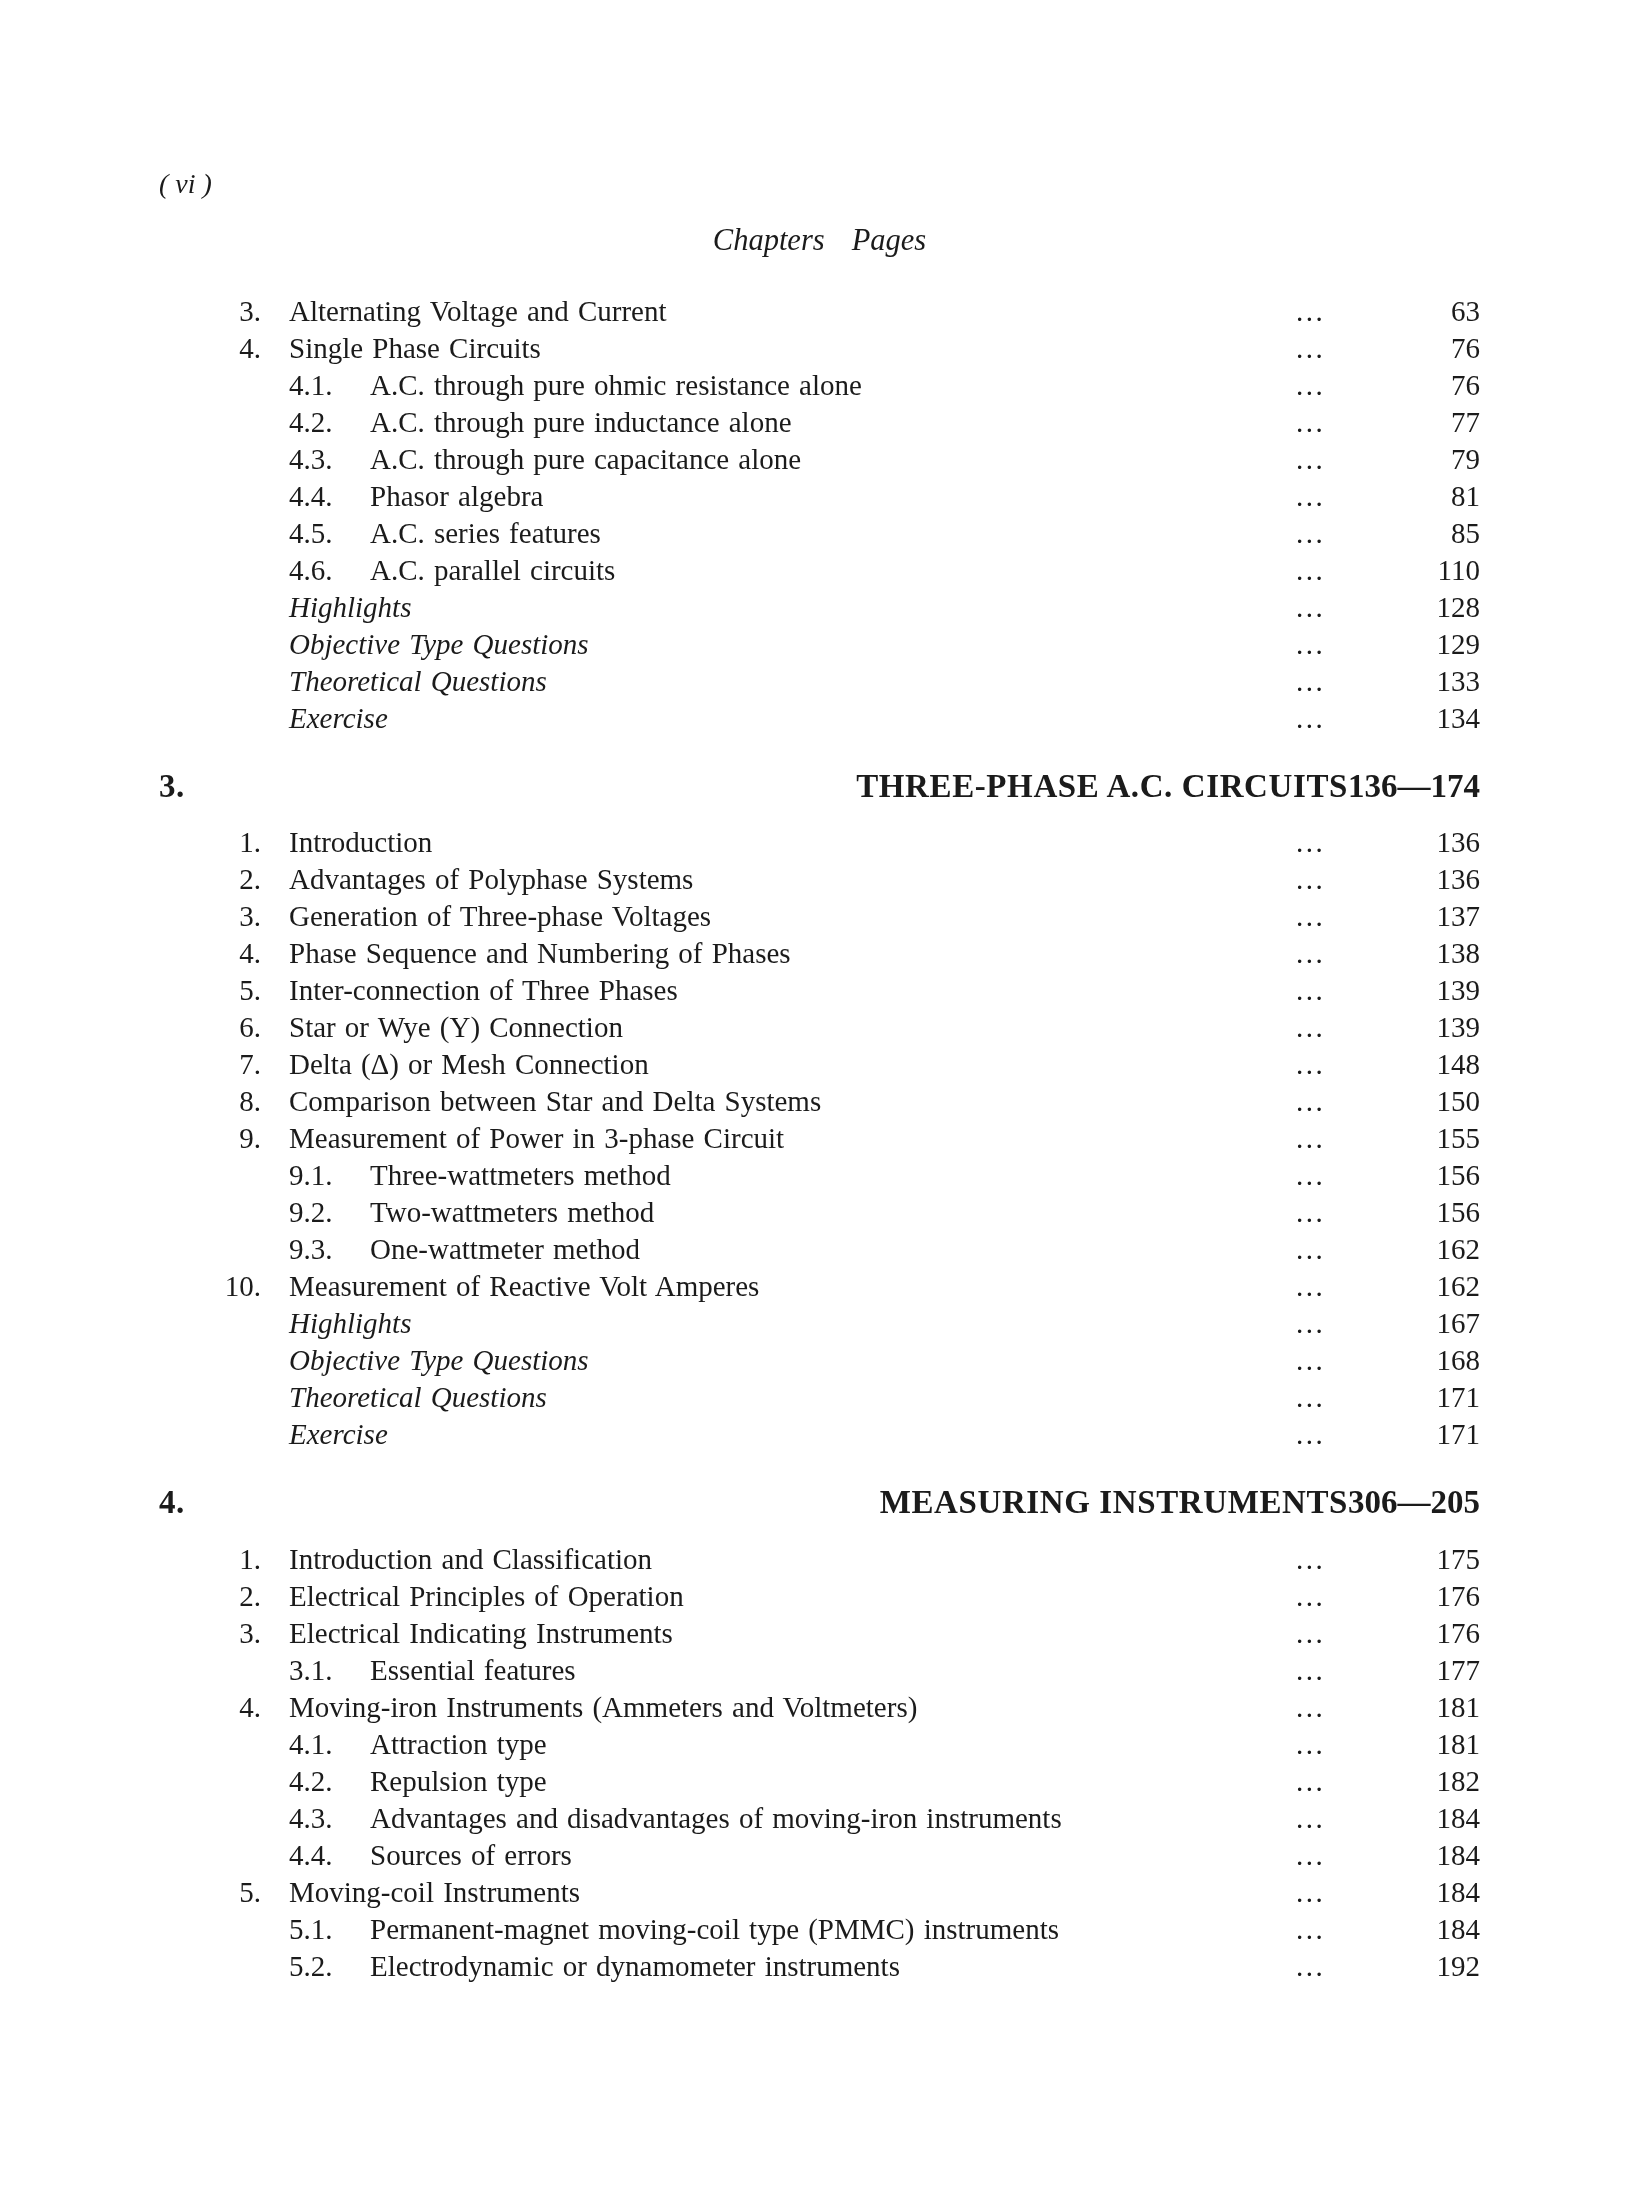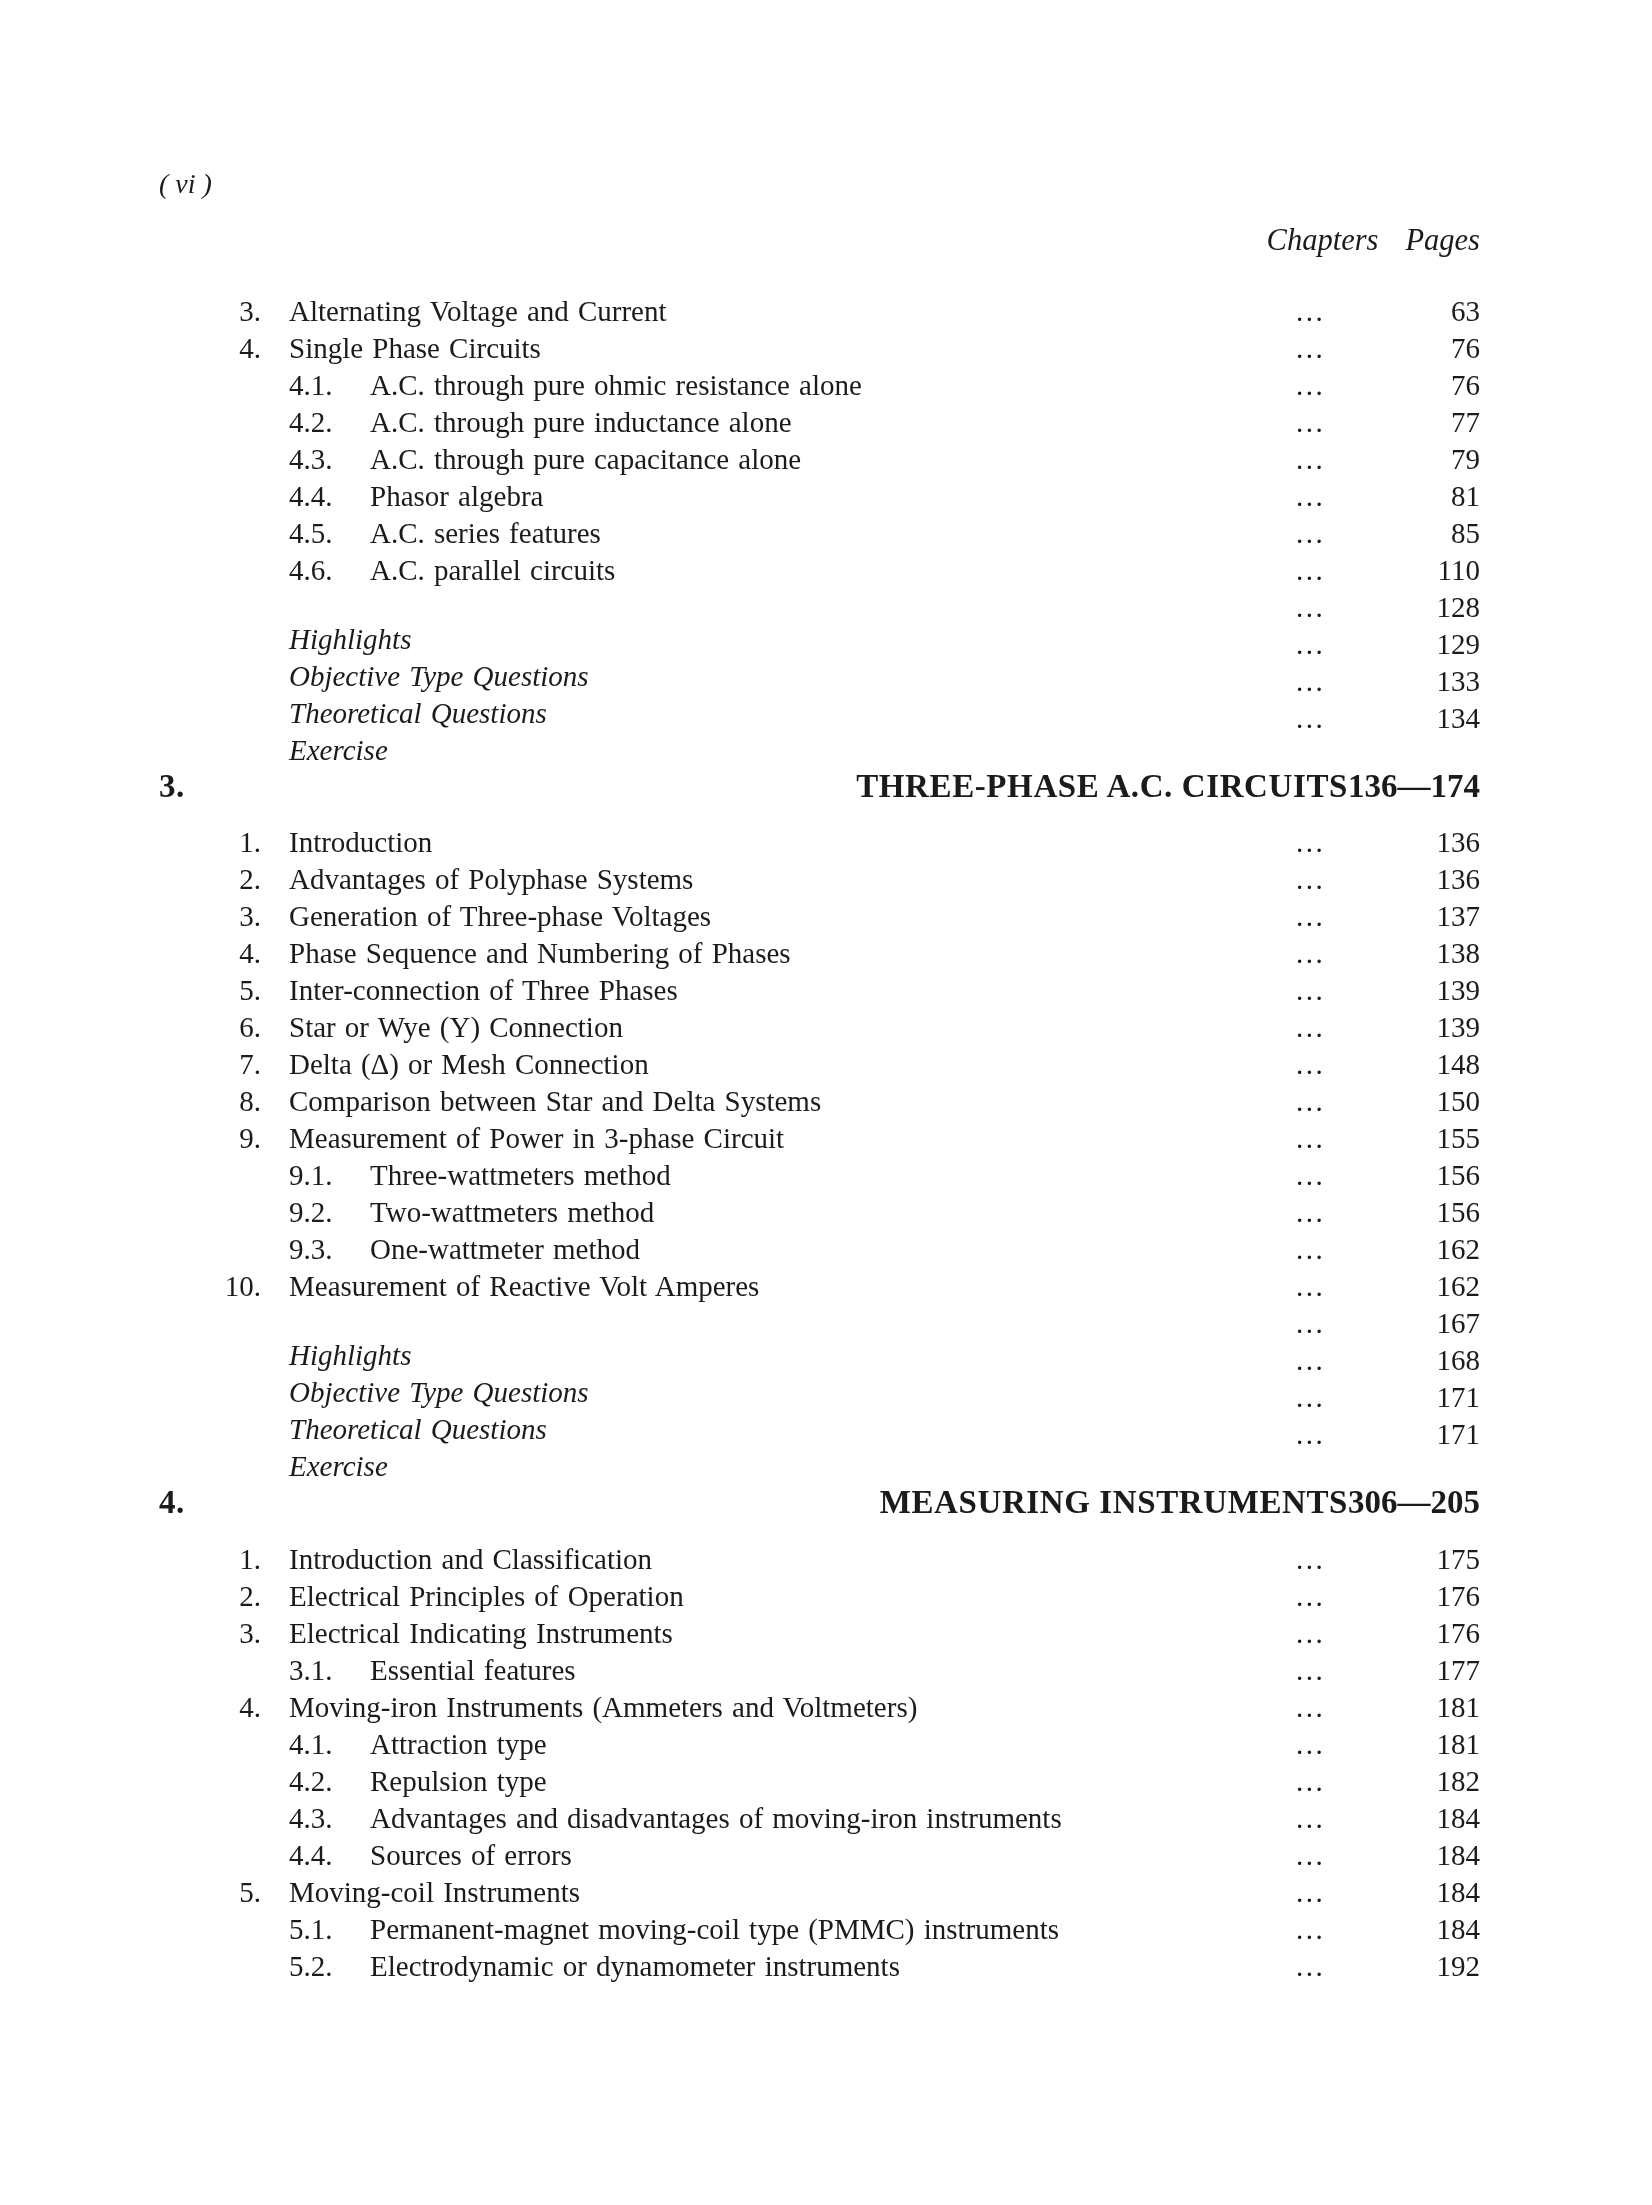--- a/index.html
+++ b/index.html
@@ -10,21 +10,21 @@
     box-sizing: border-box;
     padding: 168px 173px 0 159px;
     overflow: hidden;
   }
   .folio {
     text-align: left;
     font-size: 28px; line-height: 32px; height: 32px;
     font-style: italic;
   }
   .header-row {
-    display: flex; justify-content: flex-end;
+    display: flex; justify-content: center;
     font-style: italic; font-size: 30.5px; line-height: 36px;
     margin-top: 21.6px;
     gap: 27px;
   }
   .toc-block { }
   .toc-block.first { margin-top: 35px; }
   .chapter-heading {
     display: flex;
     font-weight: bold; font-size: 33px; line-height: 44px;
     margin-top: 27px; margin-bottom: 16.5px;
@@ -34,21 +34,21 @@
   .ch-title { flex: 1; text-align: right; }
   .ch-pages { letter-spacing: 0; }
   .toc-row {
     display: grid;
     grid-template-columns: 130px 1fr 184px;
     font-size: 29px; line-height: 37px; height: 37px;
     word-spacing: 1.9px;
   }
   .rnum { text-align: right; padding-right: 28px; }
   .rlabel { white-space: nowrap; }
-  .toc-row.it .rlabel { font-style: italic; margin-top: 32px; }
+  .toc-row.it .rlabel { font-style: italic; }
   .subnum { display: inline-block; width: 81px; }
   .rpage {
     display: flex; justify-content: space-between; align-items: baseline;
   }
   .dots { letter-spacing: 2.5px; }
   .pnum { }
 </style>
 </head>
 <body>
 

